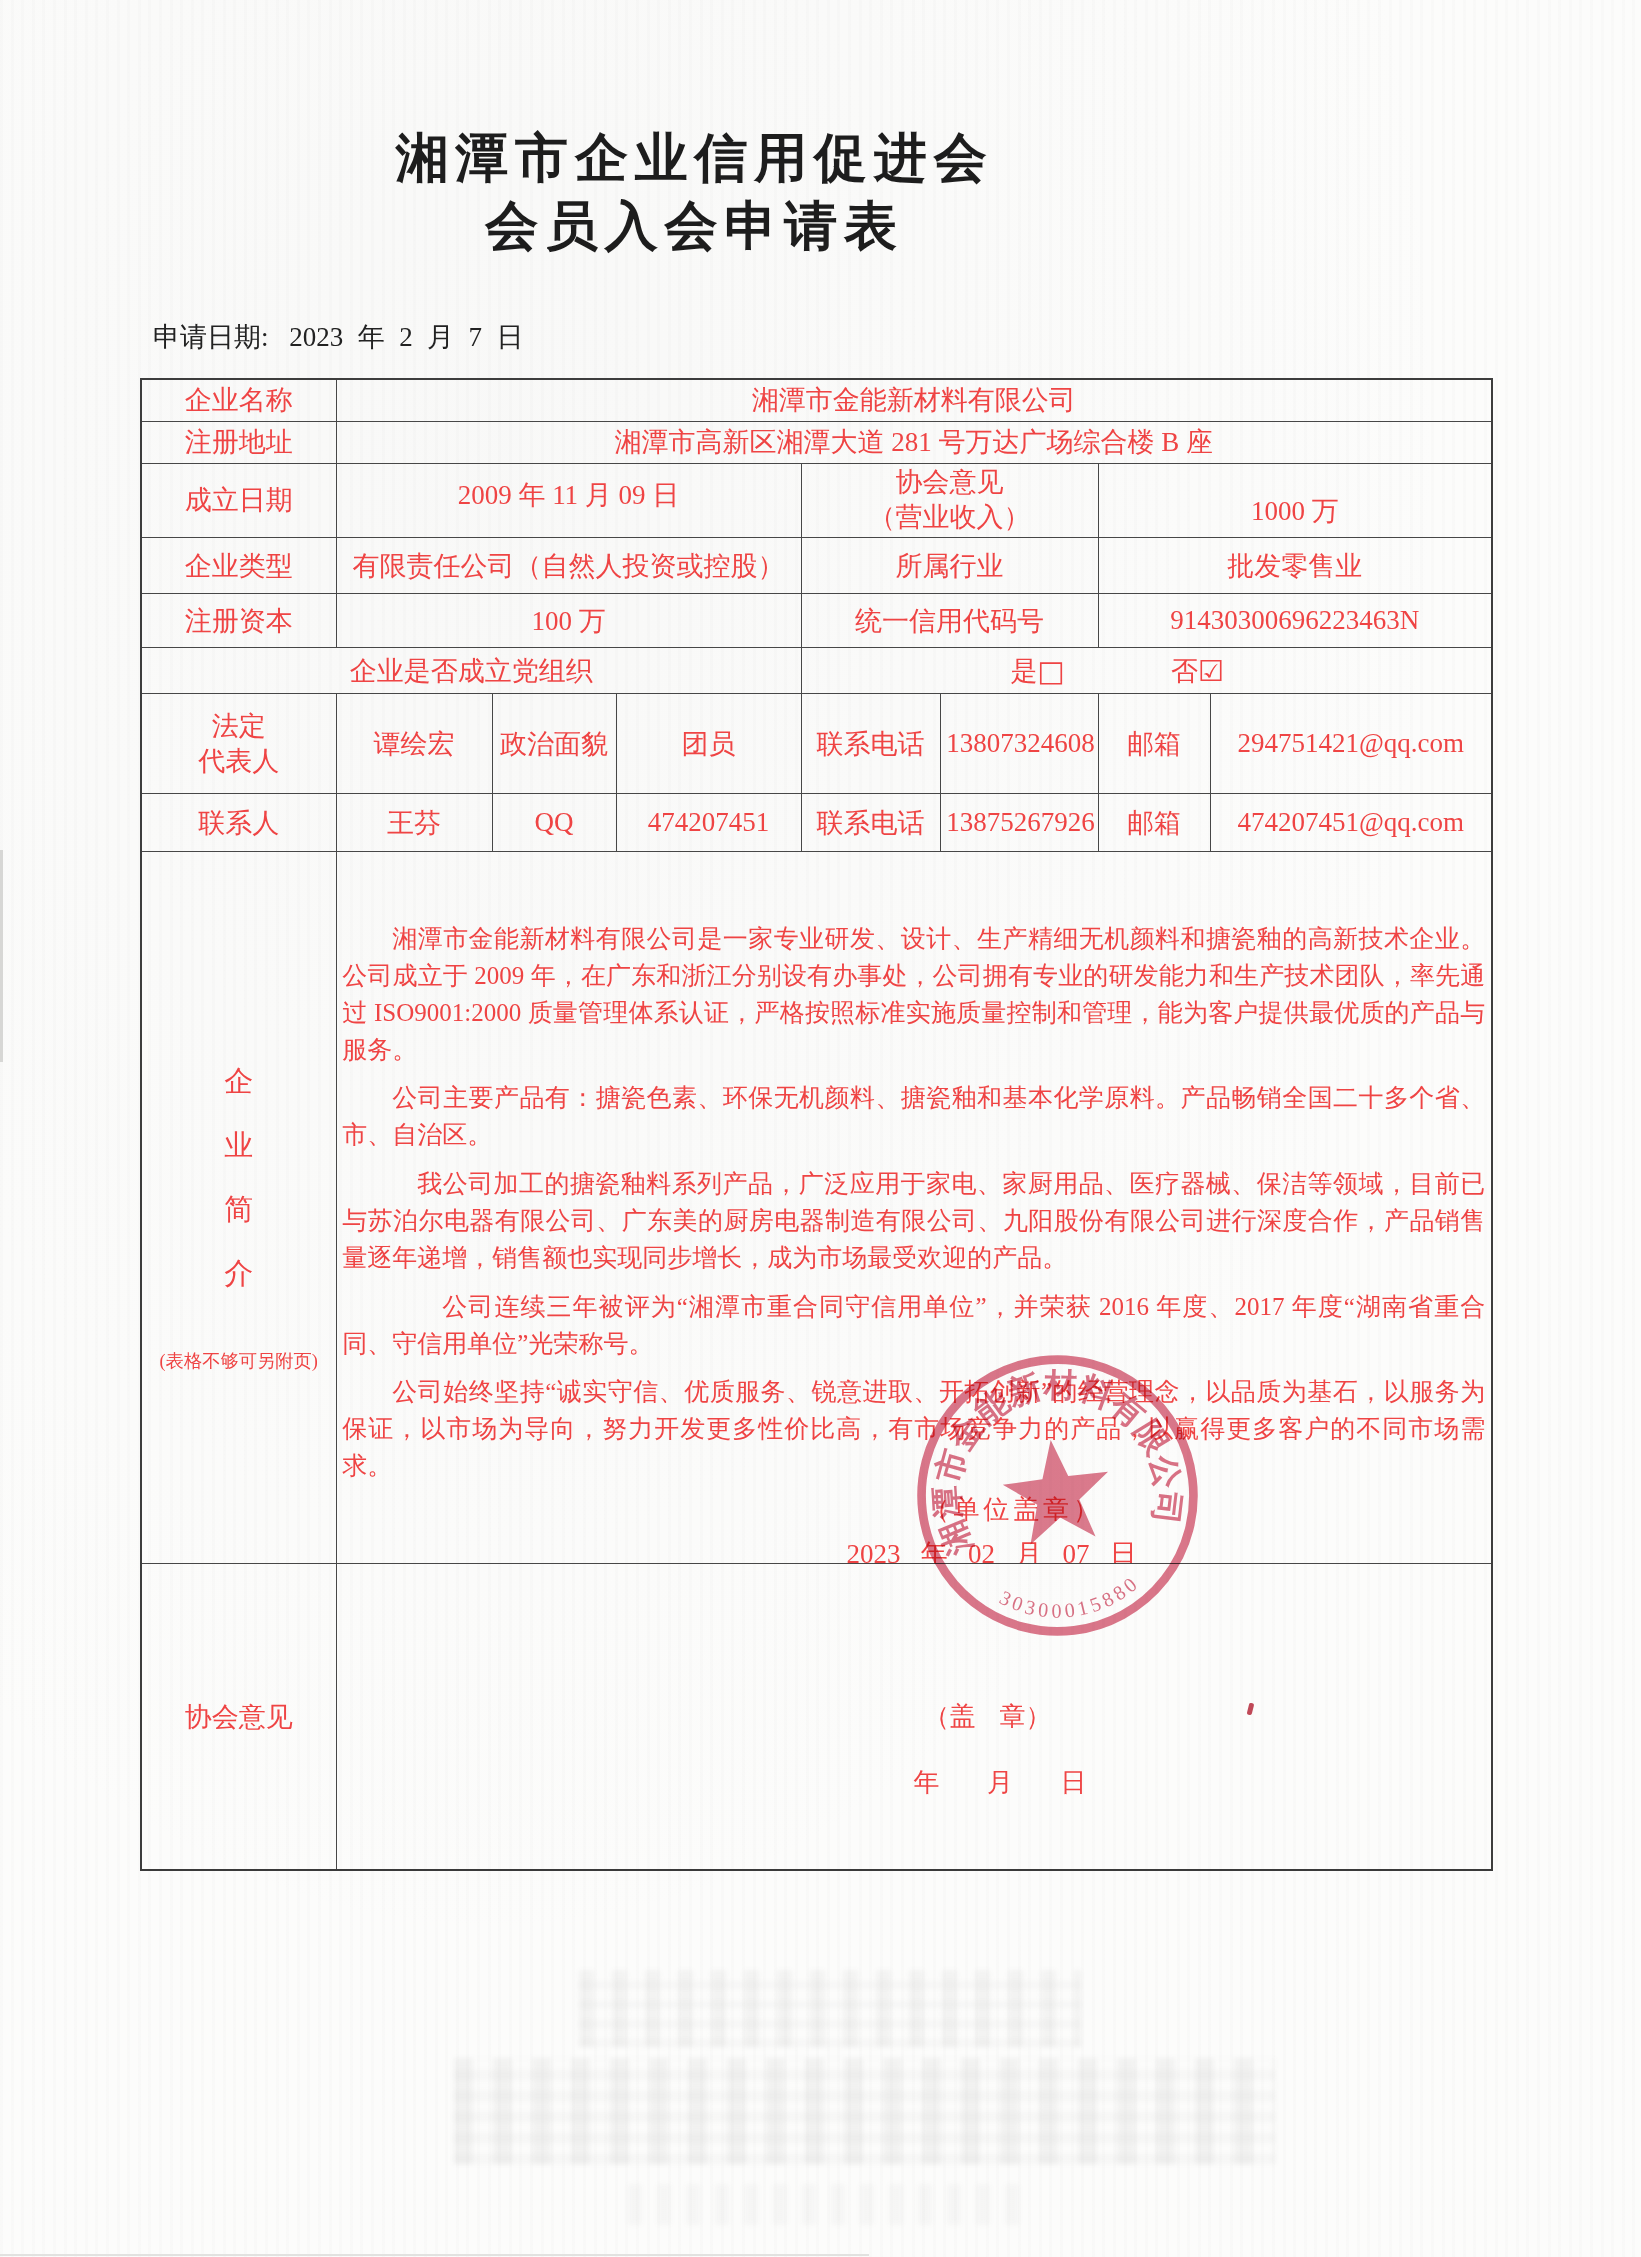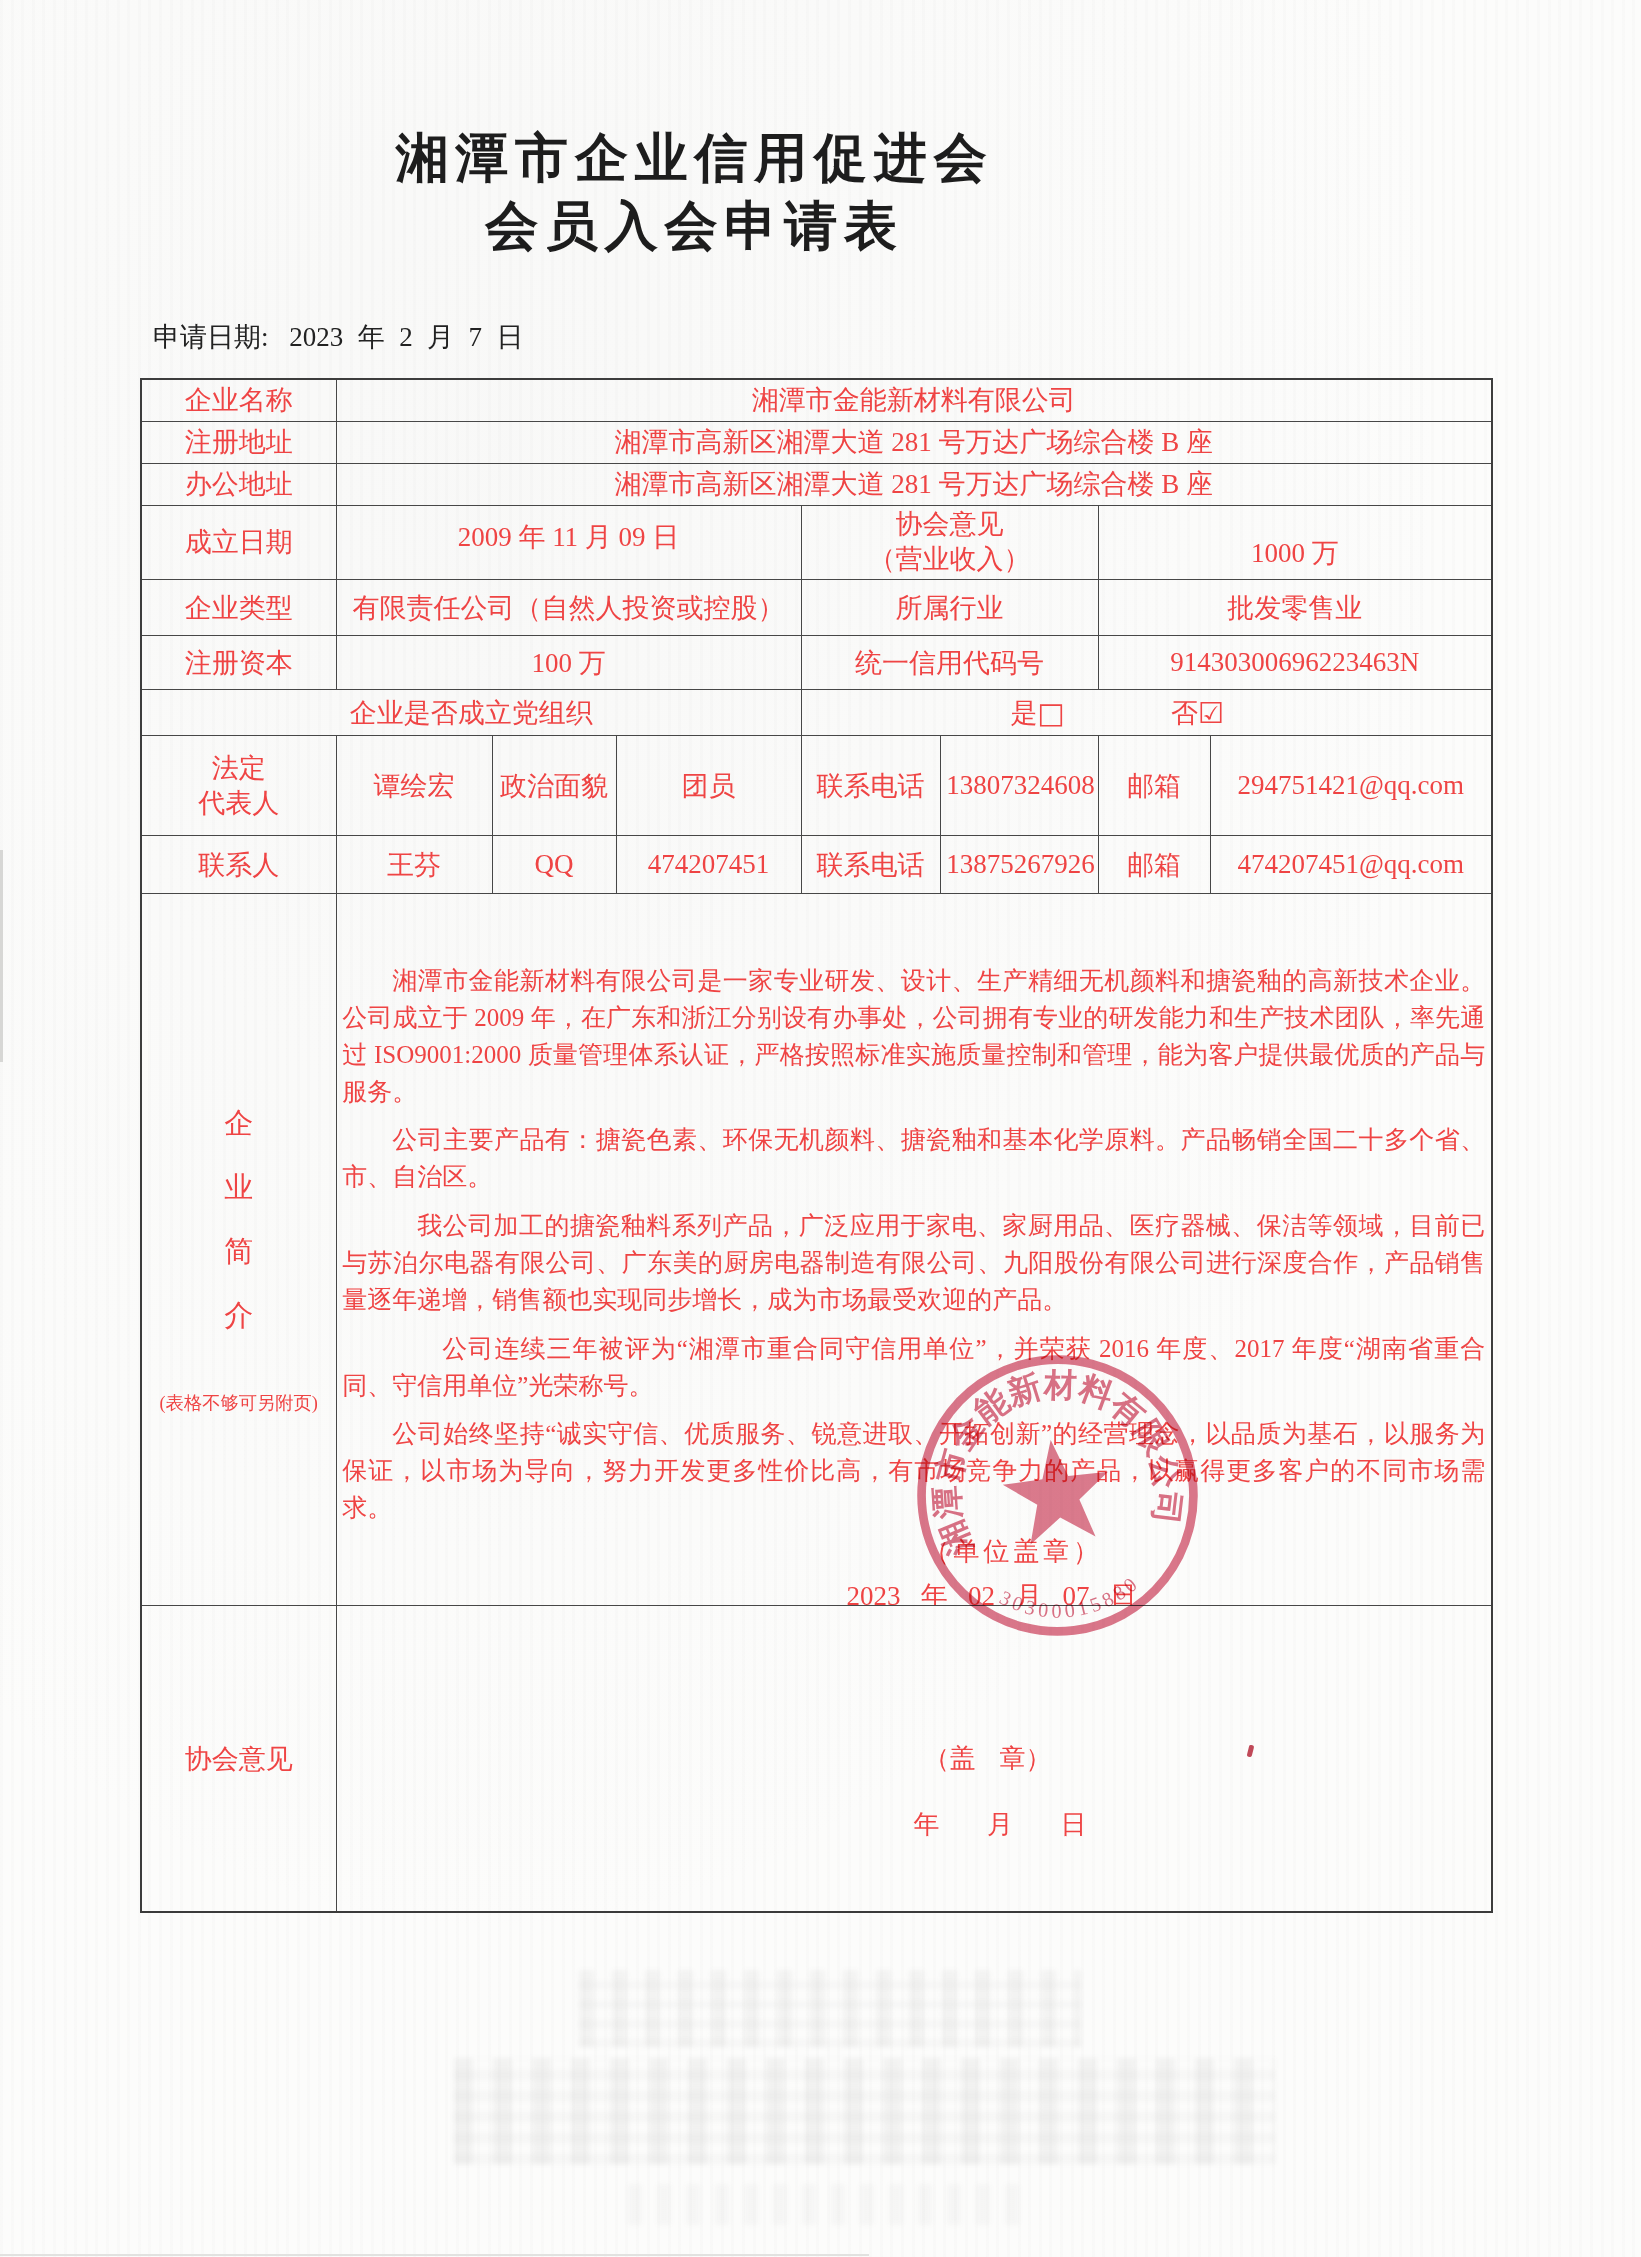--- a/index.html
+++ b/index.html
@@ -103,24 +103,20 @@
       <tr style="height:42px">
     <td>企业名称</td>
     <td colspan="7">湘潭市金能新材料有限公司</td>
   </tr>
 
   <tr style="height:42px">
     <td>注册地址</td>
     <td colspan="7">湘潭市高新区湘潭大道 281 号万达广场综合楼 B 座</td>
   </tr>
 
-  <tr style="height:42px">
-    <td>办公地址</td>
-    <td colspan="7">湘潭市高新区湘潭大道 281 号万达广场综合楼 B 座</td>
-  </tr>
 
   <tr style="height:73px">
     <td>成立日期</td>
     <td colspan="3" style="vertical-align:top;padding-top:13.5px;">2009 年 11 月 09 日</td>
     <td colspan="2" class="two-line">
       <div>协会意见</div>
       <div>（营业收入）</div>
     </td>
     <td colspan="2" style="vertical-align:top;padding-top:29px;">1000 万</td>
   </tr>

